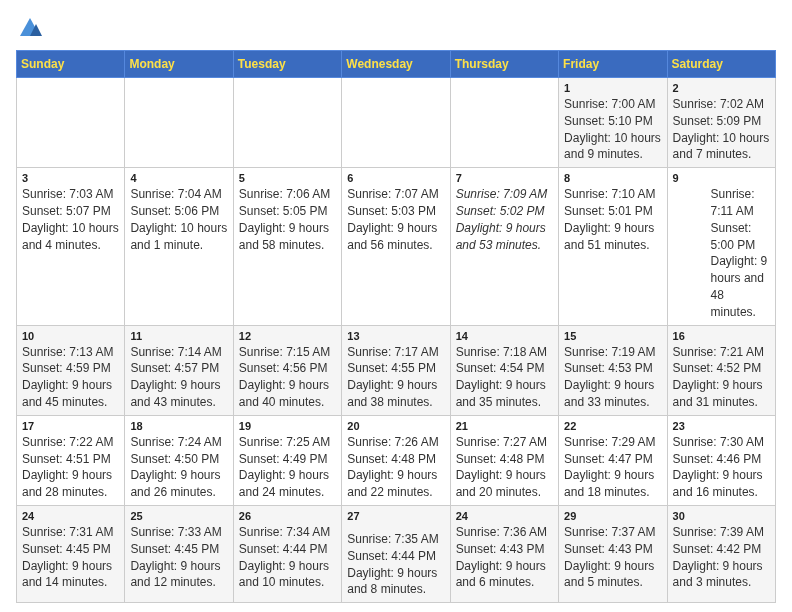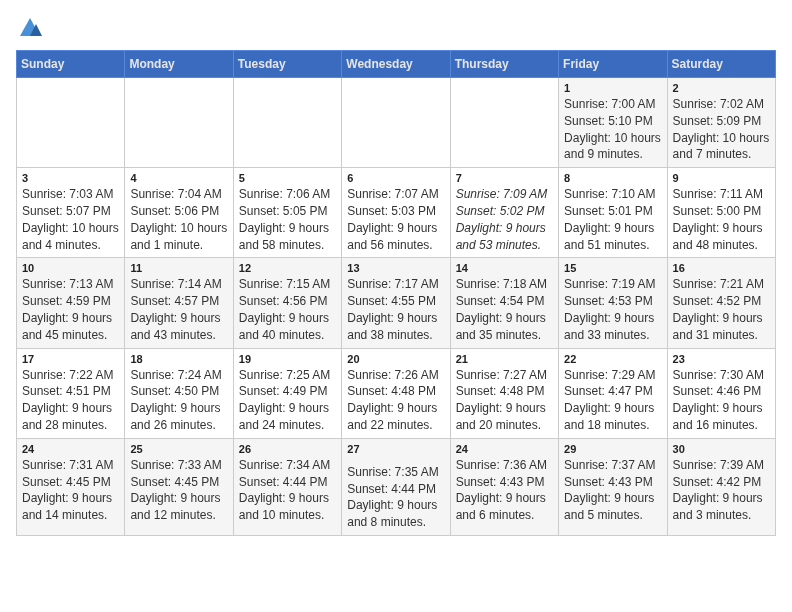--- a/index.html
+++ b/index.html
@@ -54,21 +54,21 @@
       color: #444;
       margin-top: 2px;
     }
     .calendar {
       width: 100%;
       border-collapse: collapse;
       border: 1px solid #ccc;
     }
     .calendar th {
       background-color: #3a6bbf;
-      color: #e5e5e5;
+      color: #fde047;
       font-size: 12px;
       font-weight: bold;
       padding: 6px 4px;
       text-align: left;
       border: 1px solid #5588dd;
     }
     .calendar td {
       vertical-align: top;
       border: 1px solid #ccc;
       padding: 4px 5px;
@@ -184,21 +184,21 @@
 Daylight: 9 hours and 53 minutes.</div>
         </td>
         <td>
           <span class="day-number">8</span>
           <div class="day-info" style="white-space: pre-line;">Sunrise: 7:10 AM
 Sunset: 5:01 PM
 Daylight: 9 hours and 51 minutes.</div>
         </td>
         <td>
           <span class="day-number">9</span>
-          <div class="day-info" style="white-space: pre-line;">Sunrise: 7:11 AM
+          <div class="day-info" style="white-space: pre-line; margin-left: 38px;">Sunrise: 7:11 AM
 Sunset: 5:00 PM
 Daylight: 9 hours and 48 minutes.</div>
         </td>
       </tr>
       <tr>
         <td>
           <span class="day-number">10</span>
           <div class="day-info" style="white-space: pre-line;">Sunrise: 7:13 AM
 Sunset: 4:59 PM
 Daylight: 9 hours and 45 minutes.</div>

